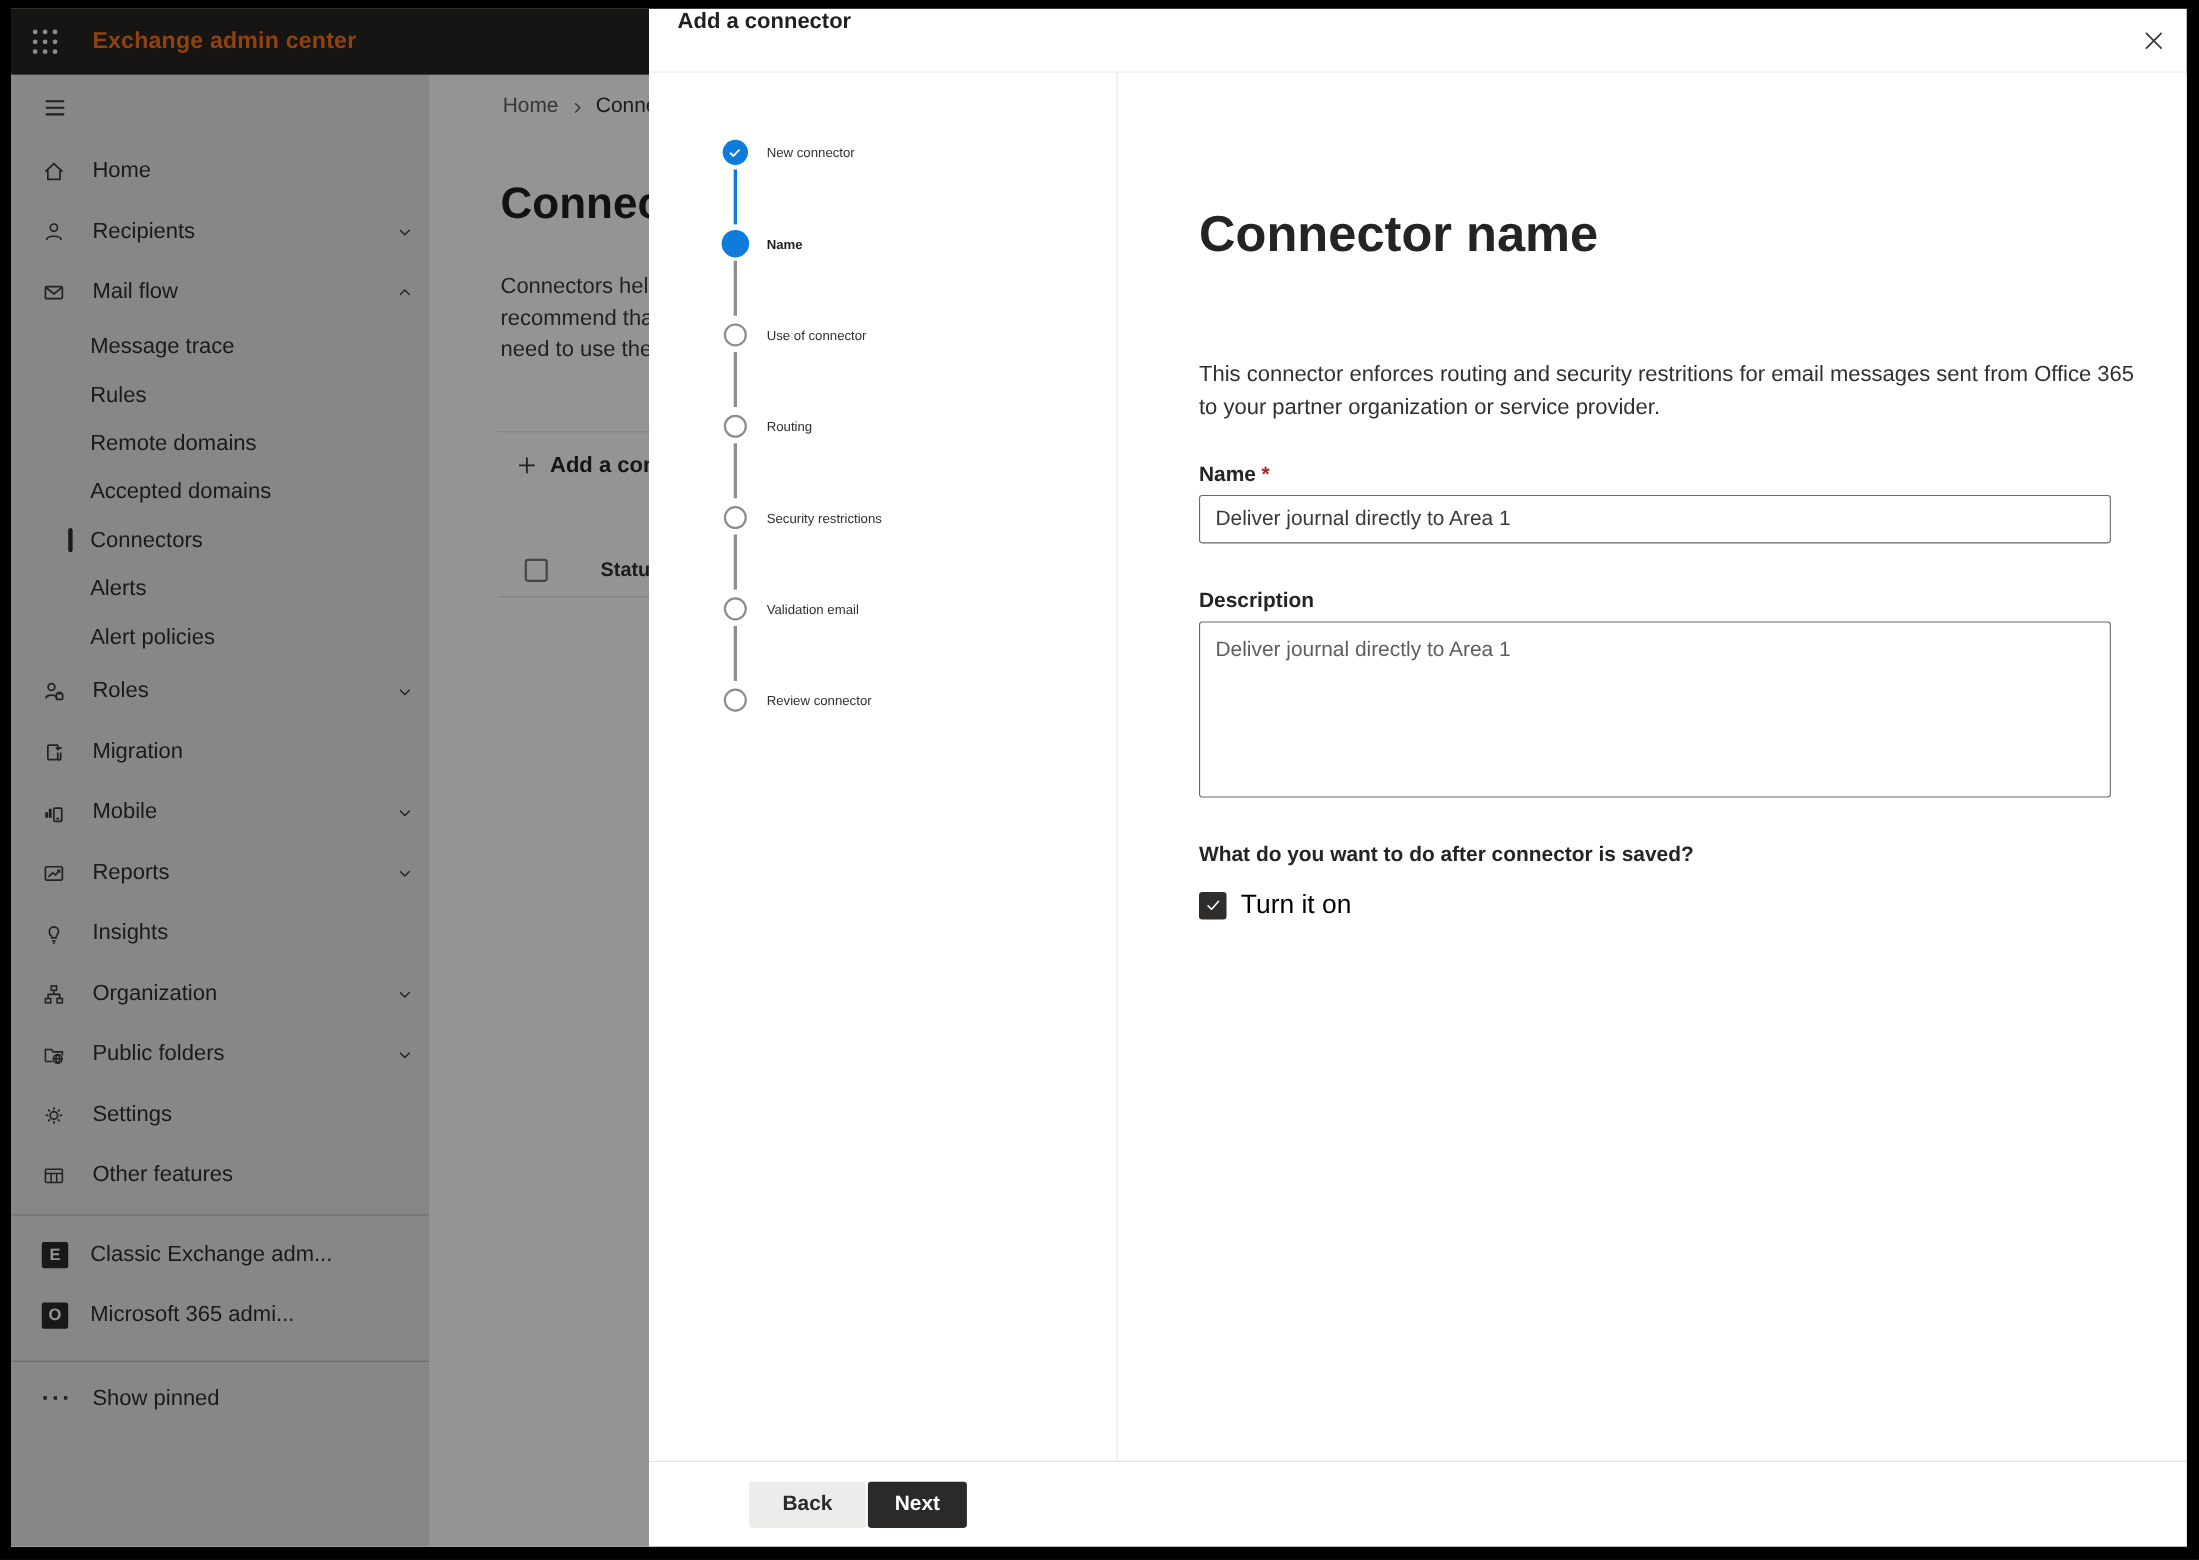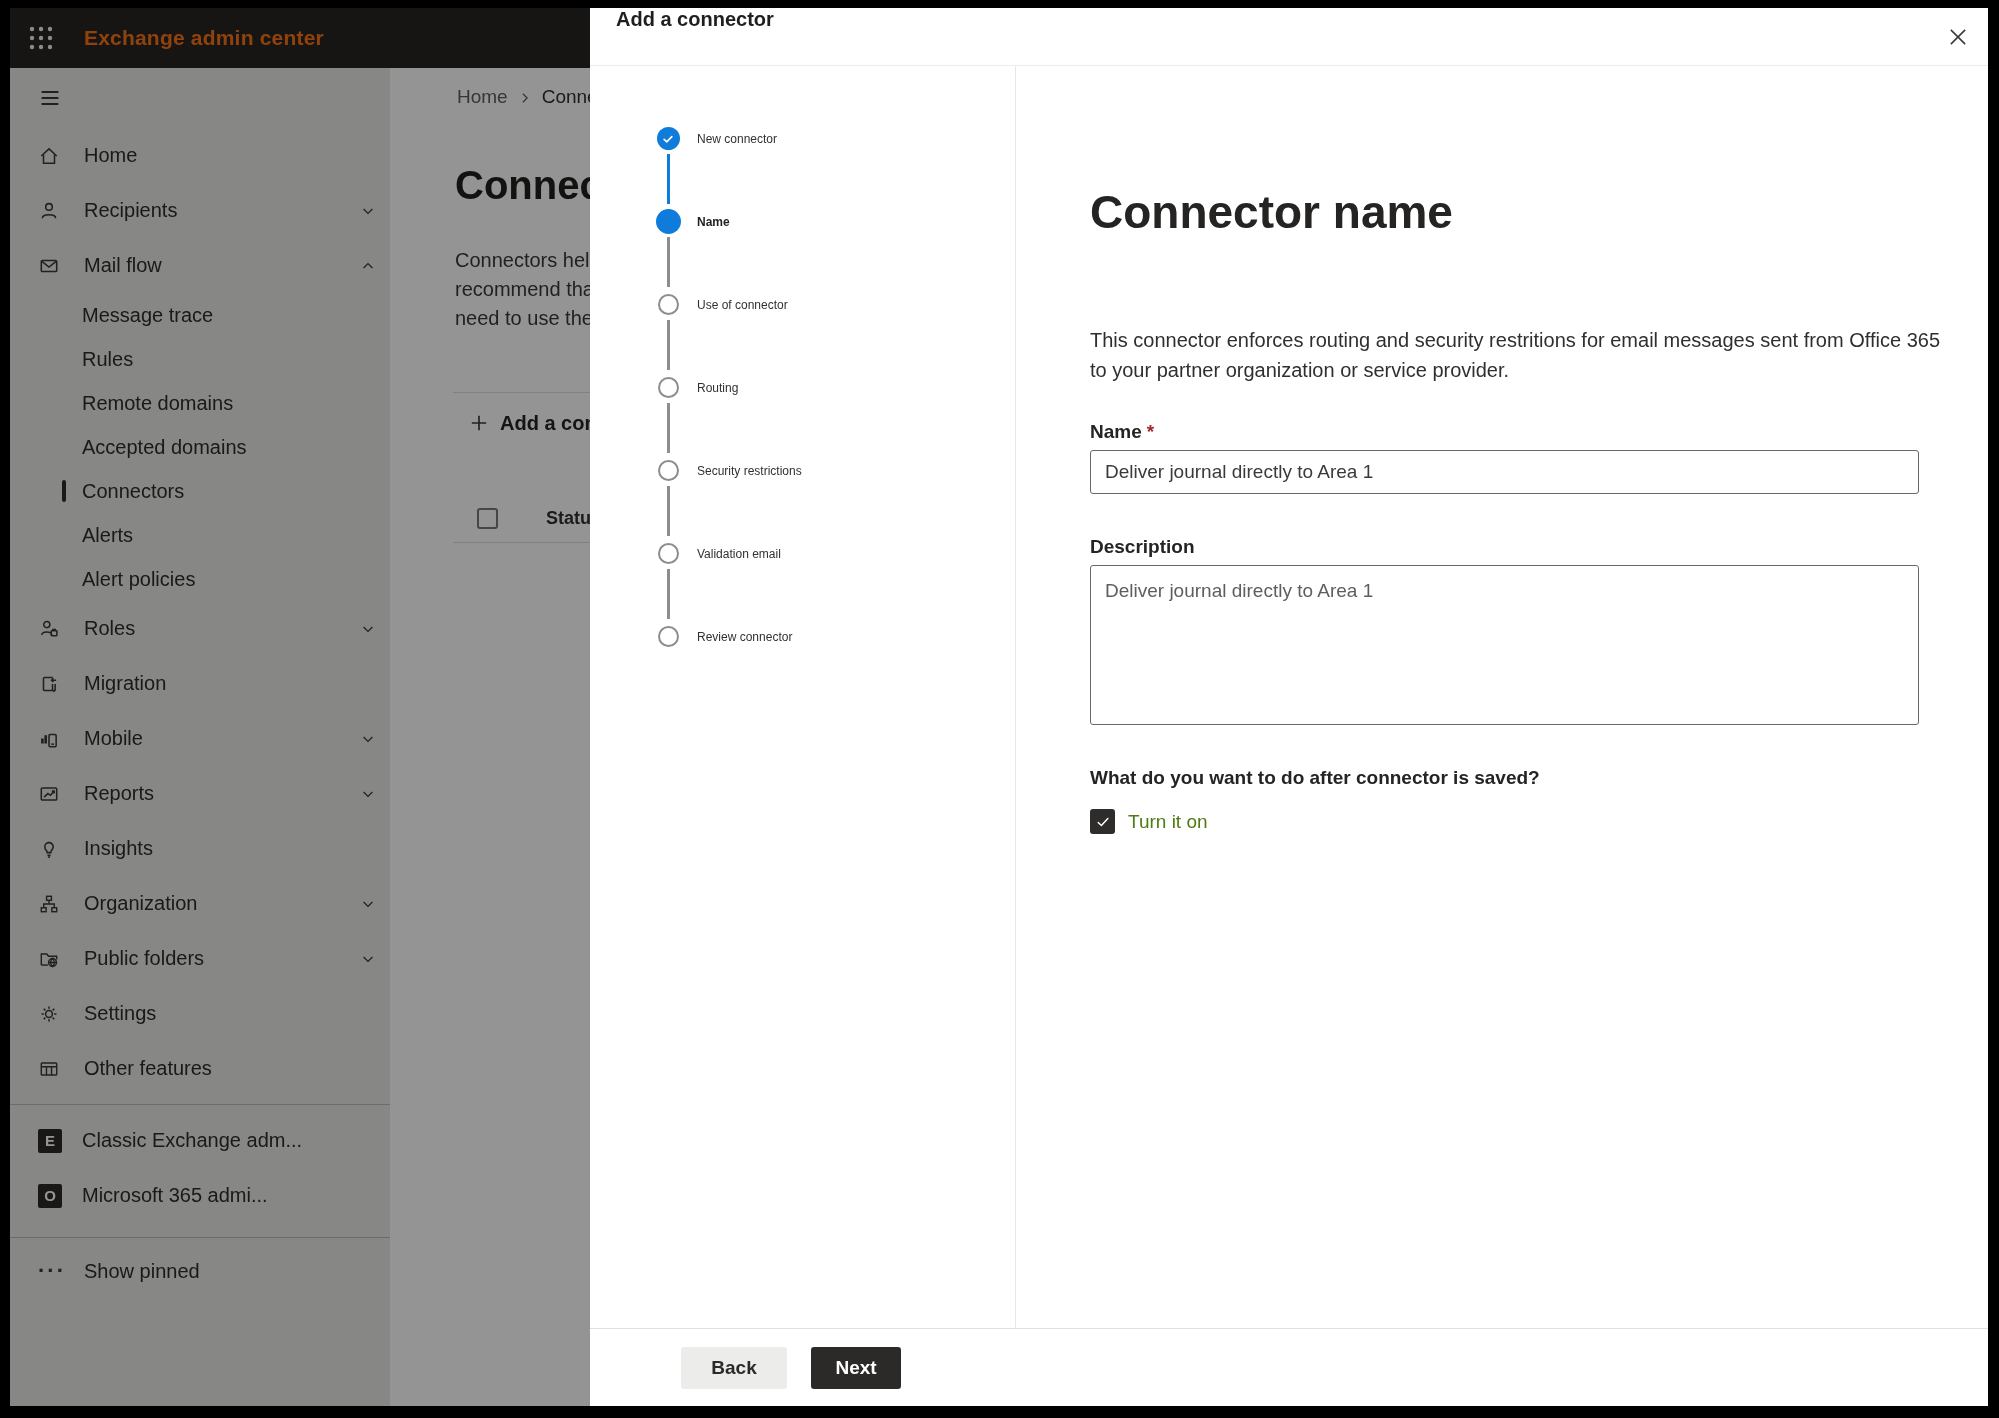--- a/index.html
+++ b/index.html
@@ -78,24 +78,24 @@
                 border-radius:3px; font-size:19px; color:#3b3a39; padding:0 14px;
                 font-family:"Liberation Sans", sans-serif; background:#fff; }
   .desc-label { margin-top:42px; }
   .text-area { display:block; margin-top:7px; width:829px; height:160px; border:1px solid #6b6967;
                border-radius:3px; font-size:19px; color:#605e5c; padding:12px 14px; resize:none;
                font-family:"Liberation Sans", sans-serif; line-height:26px; background:#fff; }
   .question { margin-top:42px; font-size:19px; font-weight:700; color:#252423; }
   .check-row { margin-top:20px; display:flex; align-items:center; cursor:pointer; }
   .checkbox { width:25px; height:25px; background:#2e2d2c; border-radius:3px; display:flex;
               align-items:center; justify-content:center; }
-  .check-row .lbl { margin-left:13px; font-size:19px; color:#4d7c0f; }
+  .check-row .lbl { margin-left:13px; font-size:24px; color:#000000; }
 
   .modal-footer { flex:0 0 78px; border-top:1px solid #e1dfdd; display:flex; align-items:flex-start;
-                  padding:18px 0 0 91px; gap:24px; }
+                  padding:18px 0 0 91px; gap:2px; }
   .btn { height:42px; font-size:19px; font-weight:600; border-radius:3px; border:none; cursor:pointer;
          font-family:"Liberation Sans", sans-serif; }
   .btn-back { width:106px; background:#ececeb; color:#2b2a29; }
   .btn-next { width:90px; background:#2b2a29; color:#fff; }
 </style>
 </head>
 <body>
 
 <div class="screen">
 

